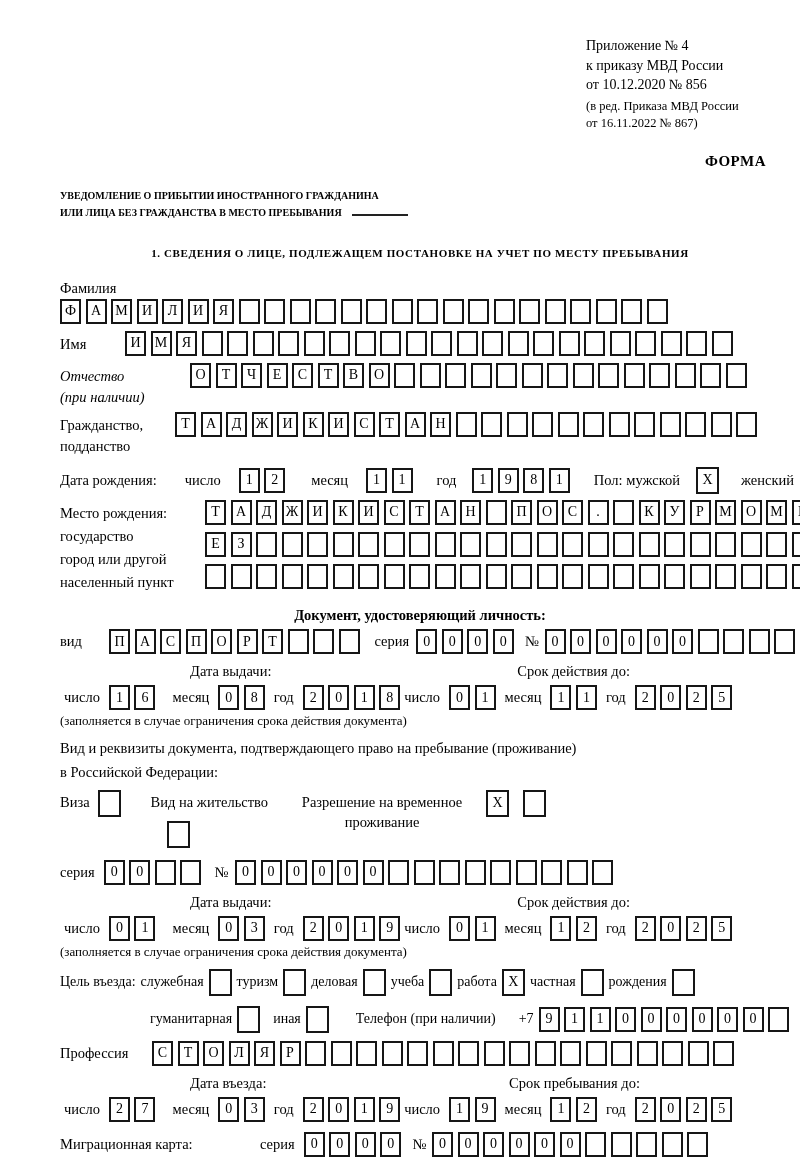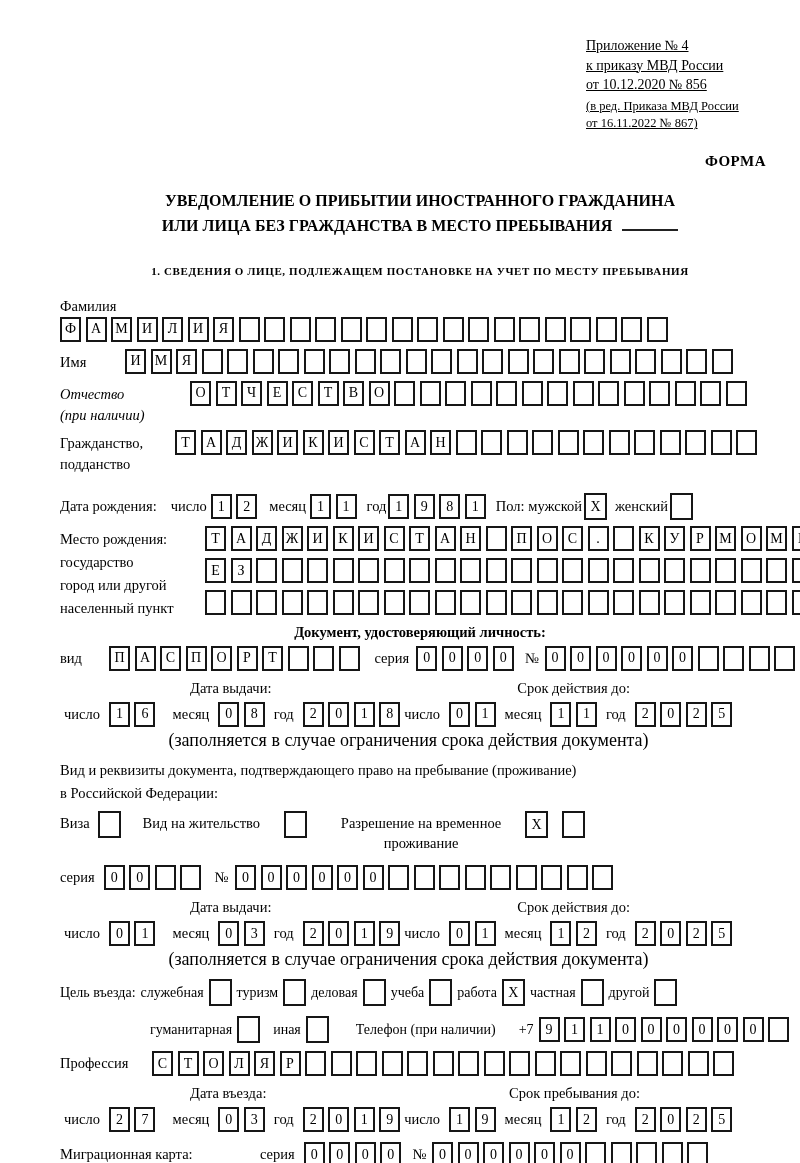--- a/index.html
+++ b/index.html
@@ -1,45 +1,45 @@
 <!DOCTYPE html>
 <html><head>
 <meta charset="utf-8">
 <style>
   html,body{margin:0;padding:0;background:#fff;}
   body{font-family:"Liberation Serif","DejaVu Serif",serif;color:#000;}
   .page{position:relative;width:800px;height:1163px;box-sizing:border-box;
         padding:36px 20px 10px 60px;overflow:hidden;background:#fff;}
 
   
-  .hdr{width:180px;margin-left:auto;margin-right:14px;font-size:14px;line-height:1.4;text-decoration:underline;}
+  .hdr{width:180px;margin-left:auto;margin-right:14px;font-size:14px;line-height:1.4;}
   .hdr-sub{font-size:12.5px;margin-top:3px;line-height:1.4;}
   .forma{text-align:right;font-weight:bold;font-size:15px;margin:20px 14px 0 0;letter-spacing:.5px;}
 
   
-  .title{text-align:center;font-weight:bold;font-size:16px;line-height:1.6;margin-top:18px;}
+  .title{text-align:left;font-weight:bold;font-size:10px;line-height:1.6;margin-top:18px;}
   .blank{display:inline-block;width:56px;border-bottom:2px solid #222;height:1em;margin-left:10px;vertical-align:baseline;}
   .sec{font-weight:bold;font-size:11px;letter-spacing:.6px;margin-top:26px;text-align:center;}
 
   
   .row{display:flex;align-items:flex-start;margin-top:7px;}
   .lbl{font-size:14.5px;line-height:1.45;padding-top:3px;flex:0 0 auto;}
   .cells{display:flex;gap:4.5px;flex:0 0 auto;}
   .cell{width:17px;height:21px;border:2px solid #161616;display:flex;align-items:center;
         justify-content:center;font-size:14px;flex:0 0 auto;background:#fff;}
   .cb{width:19px;height:23px;border:2px solid #161616;display:flex;align-items:center;
       justify-content:center;font-size:14px;flex:0 0 auto;}
   .ctr-bold{text-align:center;font-weight:bold;font-size:14.5px;margin-top:10px;}
 
   
   .date-heads{display:flex;font-size:14.5px;margin-top:9px;}
   .date-row{display:flex;align-items:center;margin-top:5px;font-size:14.5px;}
   .grp{display:flex;align-items:center;gap:5px;}
   .grp .t{margin:0 4px;}
-  .note{font-size:18px;text-align:center;margin-top:3px;margin-right:23px;}
+  .note{font-size:13px;text-align:left;margin-top:3px;margin-right:23px;}
 
   .plain{font-size:14.5px;margin-top:9px;line-height:1.5;}
 
   
   .visa-row{display:flex;align-items:flex-start;margin-top:6px;font-size:14.5px;gap:8px;}
   .opt{display:flex;align-items:flex-start;gap:8px;}
   .opt .ol{line-height:1.35;padding-top:3px;}
   .opt .ctr{text-align:center;}
 
   .purpose-row{display:flex;align-items:center;font-size:14px;margin-top:9px;gap:5px;flex-wrap:nowrap;}
@@ -192,21 +192,21 @@
         <div class="cell"></div>
         <div class="cell"></div>
         <div class="cell"></div>
         <div class="cell"></div>
         <div class="cell"></div>
         <div class="cell"></div>
         <div class="cell"></div>
       </div>
   </div>
 
-  <div class="row" style="align-items:center;margin-top:18px;gap:2px;">
+  <div class="row" style="align-items:center;margin-top:10px;gap:16px;">
     <div class="lbl" style="padding-top:0;">Дата рождения:</div>
     <span class="lbl" style="padding:0 2px 0 12px;">число</span>
     <div class="cells">
         <div class="cell">1</div>
         <div class="cell">2</div>
       </div>
     <span class="lbl" style="padding:0 2px 0 10px;">месяц</span>
     <div class="cells">
         <div class="cell">1</div>
         <div class="cell">1</div>
@@ -306,21 +306,21 @@
           <div class="cell"></div>
           <div class="cell"></div>
           <div class="cell"></div>
           <div class="cell"></div>
           <div class="cell"></div>
           <div class="cell"></div>
         </div>
     </div>
   </div>
 
-  <div class="ctr-bold" style="margin-top:4px;">Документ, удостоверяющий личность:</div>
+  <div class="ctr-bold" style="margin-top:14px;">Документ, удостоверяющий личность:</div>
 
   <div class="row" style="align-items:center;margin-top:5px;gap:5px;">
     <div class="lbl" style="width:44px;padding-top:0;">вид</div>
     <div class="cells">
         <div class="cell">П</div>
         <div class="cell">А</div>
         <div class="cell">С</div>
         <div class="cell">П</div>
         <div class="cell">О</div>
         <div class="cell">Р</div>
@@ -399,21 +399,21 @@
   <div class="note">(заполняется в случае ограничения срока действия документа)</div>
 
   <div class="plain">Вид и реквизиты документа, подтверждающего право на пребывание (проживание)</div>
   <div class="plain" style="margin-top:2px;">в Российской Федерации:</div>
 
   <div class="visa-row">
     <div class="opt">
       <span class="ol">Виза</span>
       <div class="cb"></div>
     </div>
-    <div class="opt" style="margin-left:14px;">
+    <div class="opt" style="margin-left:22px;flex-direction:column;">
       <span class="ol">Вид на жительство</span>
       <div class="cb" style="margin-left:16px;"></div>
     </div>
     <div class="opt" style="margin-left:10px;">
       <span class="ol ctr" style="width:192px;">Разрешение на временное проживание</span>
       <div class="cb">X</div>
     </div>
     <div class="opt" style="margin-left:6px;">
       <div class="cb"></div>
     </div>
@@ -500,21 +500,21 @@
     <span class="pl">туризм</span>
     <div class="cb"></div>
     <span class="pl">деловая</span>
     <div class="cb"></div>
     <span class="pl">учеба</span>
     <div class="cb"></div>
     <span class="pl">работа</span>
     <div class="cb">X</div>
     <span class="pl">частная</span>
     <div class="cb"></div>
-    <span class="pl">другой</span>
+    <span class="pl">рождения</span>
     <div class="cb"></div>
   </div>
 
   <div class="purpose-row" style="margin-top:10px;">
     <span class="pl" style="margin-left:90px;">гуманитарная</span>
     <div class="cb"></div>
     <span class="pl" style="margin-left:8px;">иная</span>
     <div class="cb"></div>
     <span class="pl" style="margin-left:22px;">Телефон (при наличии)</span>
     <span class="pl" style="margin-left:18px;">+7</span>

